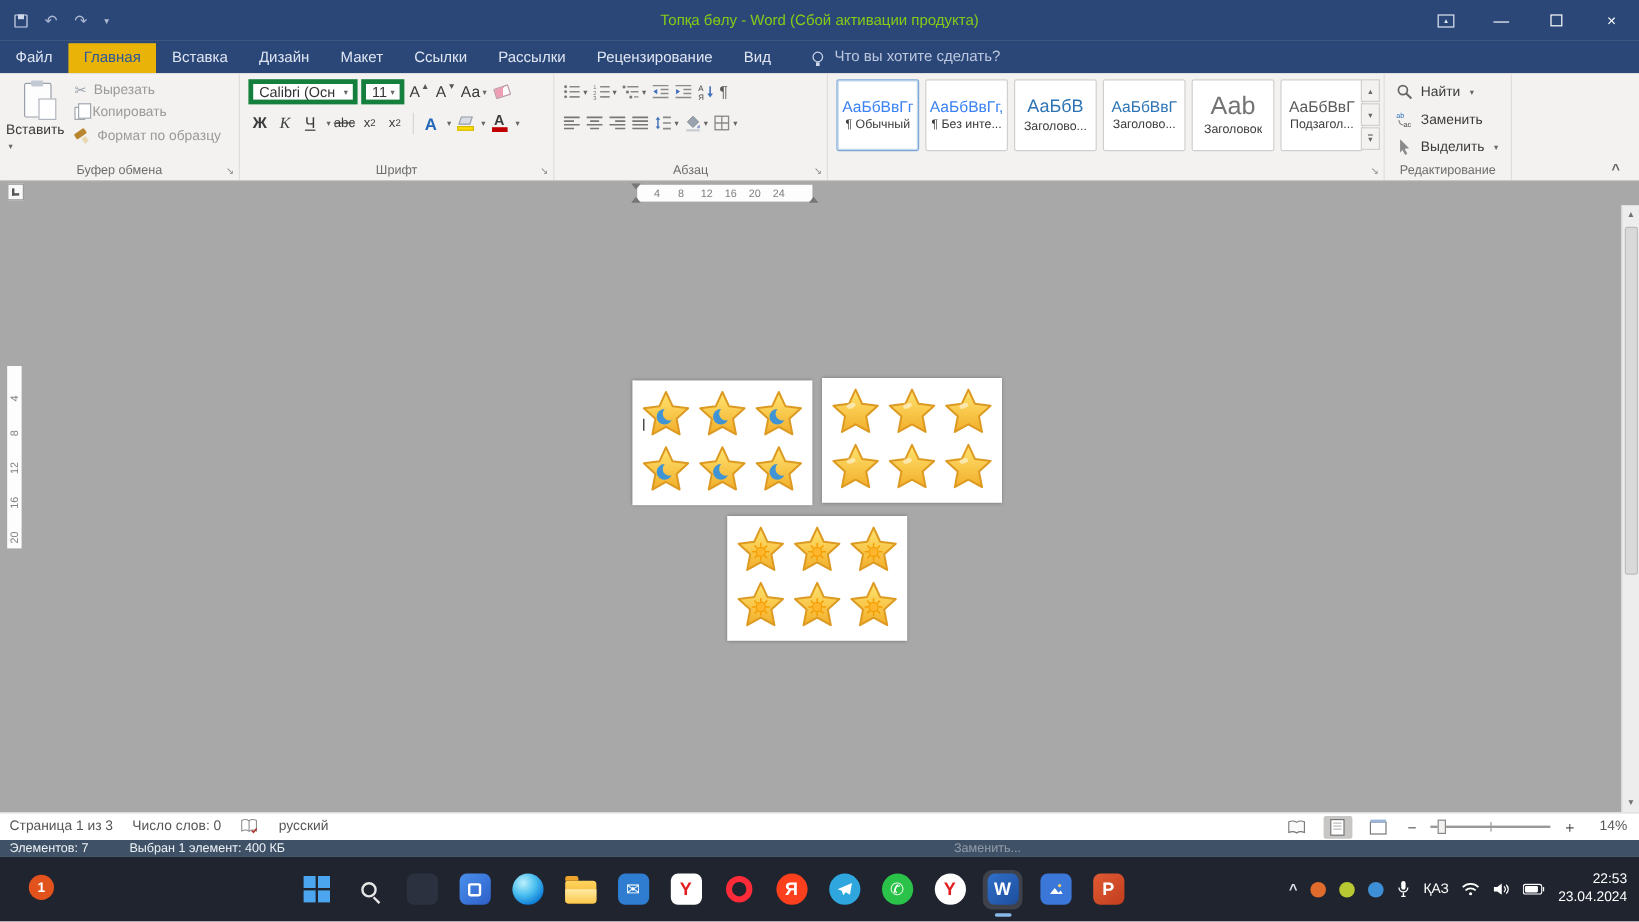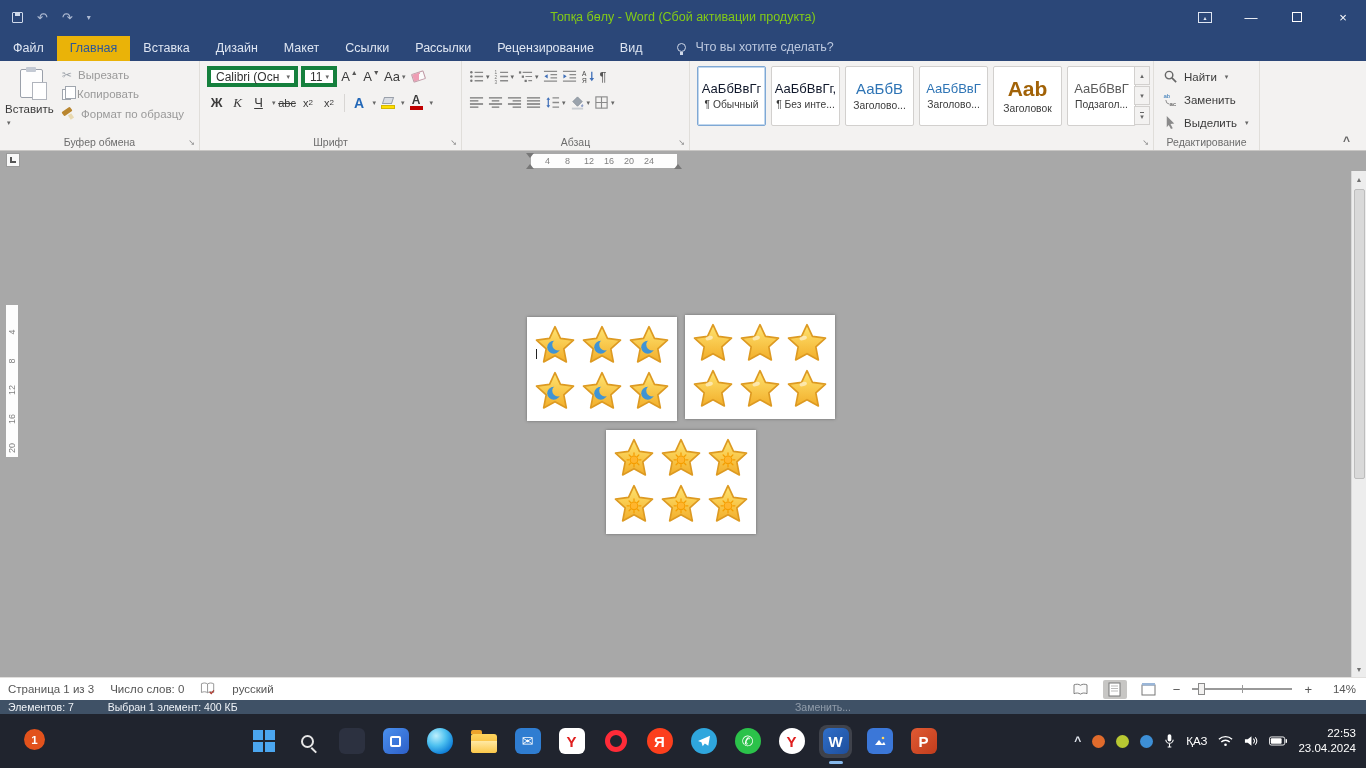--- a/index.html
+++ b/index.html
@@ -83,24 +83,24 @@
 
   .prow1{position:absolute;left:6px;top:5px;display:flex;align-items:center;gap:2px}
   .prow2{position:absolute;left:6px;top:31px;display:flex;align-items:center;gap:2px}
   .pbtn{display:flex;align-items:center;justify-content:center;height:21px;padding:0 1px}
   .pic{width:15px;height:15px;display:block}
   .pilc{font-size:13px;color:#555}
 
   .cards{position:absolute;left:7px;top:5px;display:flex;gap:5px}
   .scard{width:69px;height:60px;background:#fff;border:1px solid #d2d0ce;border-radius:2px;display:flex;flex-direction:column;align-items:center;justify-content:center;gap:4px}
   .scard.sel{border-color:#7fa8d4;box-shadow:inset 0 0 0 1px #c0d7ee}
-  .samp{font-size:13px;color:#0f172a;line-height:1;white-space:nowrap}
+  .samp{font-size:13px;color:#3b82f6;line-height:1;white-space:nowrap}
   .samp.h1{color:#2e74b5;font-size:15px}
   .samp.h2{color:#2e74b5;font-size:13px}
-  .samp.ttl{font-size:21px;font-weight:700;color:#a16207}
+  .samp.ttl{font-size:21px;font-weight:400;color:#737373}
   .samp.sub{color:#5a5a5a}
   .slbl{font-size:10.3px;color:#3b3b3b;white-space:nowrap}
   .sscroll{position:absolute;right:3px;top:5px;width:16px;display:flex;flex-direction:column;gap:1px}
   .sbtn{height:19px;background:#f3f2f1;border:1px solid #d2d0ce;display:flex;align-items:center;justify-content:center;font-size:7px;color:#666}
   .sbtn .bar{display:block;border-top:1px solid #666;padding-top:1px;font-size:7px;line-height:5px}
 
   .erow{position:absolute;left:9px;display:flex;align-items:center;gap:6px;font-size:11.5px;color:#3b3b3b;white-space:nowrap}
   .er1{top:8px}.er2{top:31px}.er3{top:54px}
 
   

